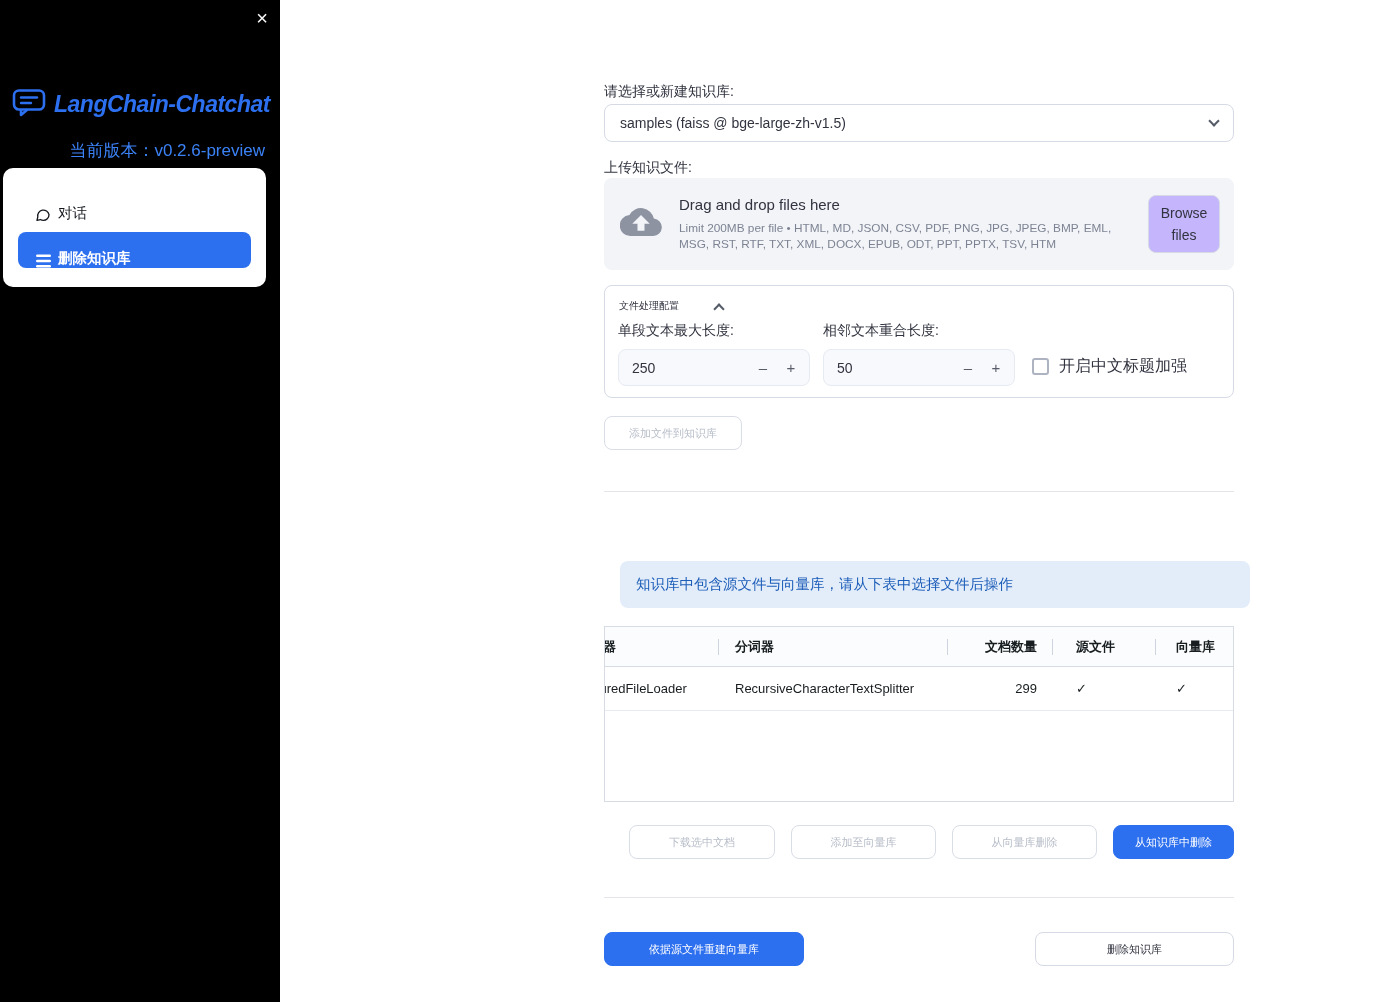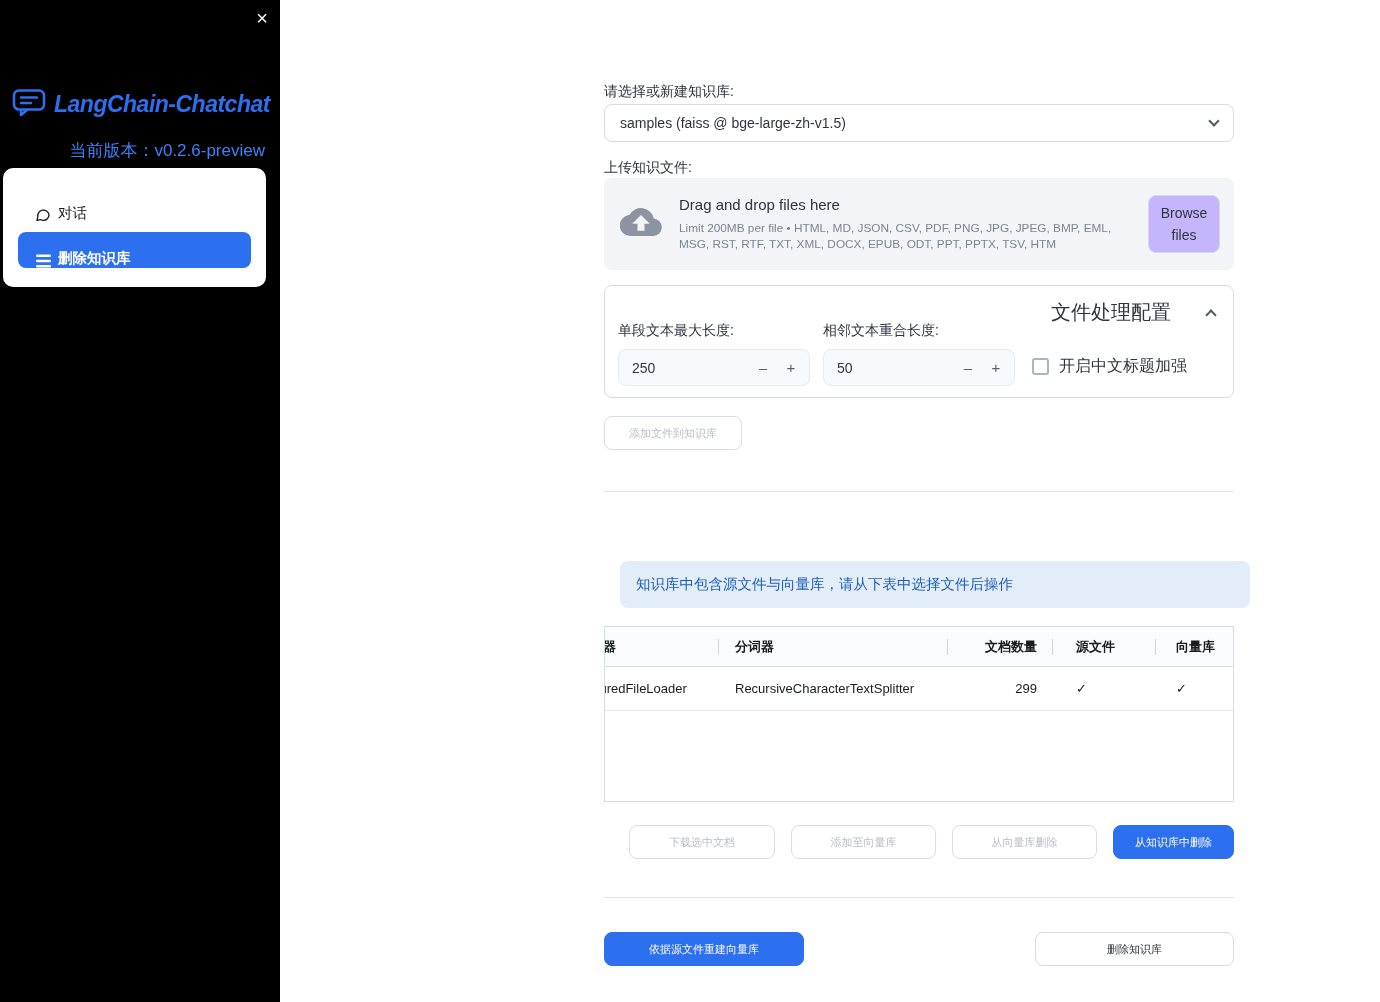--- a/index.html
+++ b/index.html
@@ -28,21 +28,21 @@
   .chev { width:8px; height:8px; border-right:2px solid #555b68; border-bottom:2px solid #555b68; transform:rotate(45deg); margin-top:-4px; }
   .chev.up { transform:rotate(-135deg); margin-top:5px; border-color:#555b68; }
 
   .uploader { top:178px; height:92px; background:#f2f4f8; border-radius:8px; display:flex; align-items:center; padding:0 14px 0 16px; gap:17px; }
   .up-text { flex:1; }
   .up-main { font-size:15px; color:#31333f; margin-bottom:7px; }
   .up-sub { font-size:11.8px; color:#7d8392; line-height:1.38; max-width:478px; }
   .browse-btn { width:72px; min-height:55px; background:#c4b5fd; border:1px solid #d5dae5; border-radius:8px; font-size:14px; color:#31333f; cursor:pointer; padding:6px 9px; font-family:inherit; line-height:1.6; }
 
   .expander { top:285px; height:113px; border:1px solid #d5dae5; border-radius:8px; background:#fff; }
-  .exp-head { display:flex; justify-content:flex-end; align-items:center; padding:13px 18px 0 14px; font-size:20px; cursor:pointer;gap:36px; }
+  .exp-head { display:flex; justify-content:flex-start; align-items:center; padding:13px 18px 0 14px; font-size:10px; cursor:pointer;gap:36px; }
   .num-group { position:absolute; width:192px; top:36px; }
   .ng1 { left:13px; } .ng2 { left:218px; }
   .nlabel { font-size:14px; margin-bottom:9px; }
   .numinput { height:37px; background:#f8f9fc; border:1px solid #e6eaf2; border-radius:8px; display:flex; align-items:center; padding:0 4px 0 13px; }
   .num-val { flex:1; font-size:14px; color:#31333f; }
   .step-btn { background:none; border:none; color:#585d69; font-size:15px; width:28px; height:30px; cursor:pointer; font-family:inherit; }
   .checkwrap { position:absolute; left:427px; top:70px; display:flex; align-items:center; gap:10px; font-size:16px; cursor:pointer; }
   .checkbox { width:17px; height:17px; border:2px solid #adb3c0; border-radius:3px; background:#fff; flex:0 0 auto; }
 
   .btn { height:34px; border-radius:8px; font-size:11px; font-family:inherit; cursor:pointer; }

